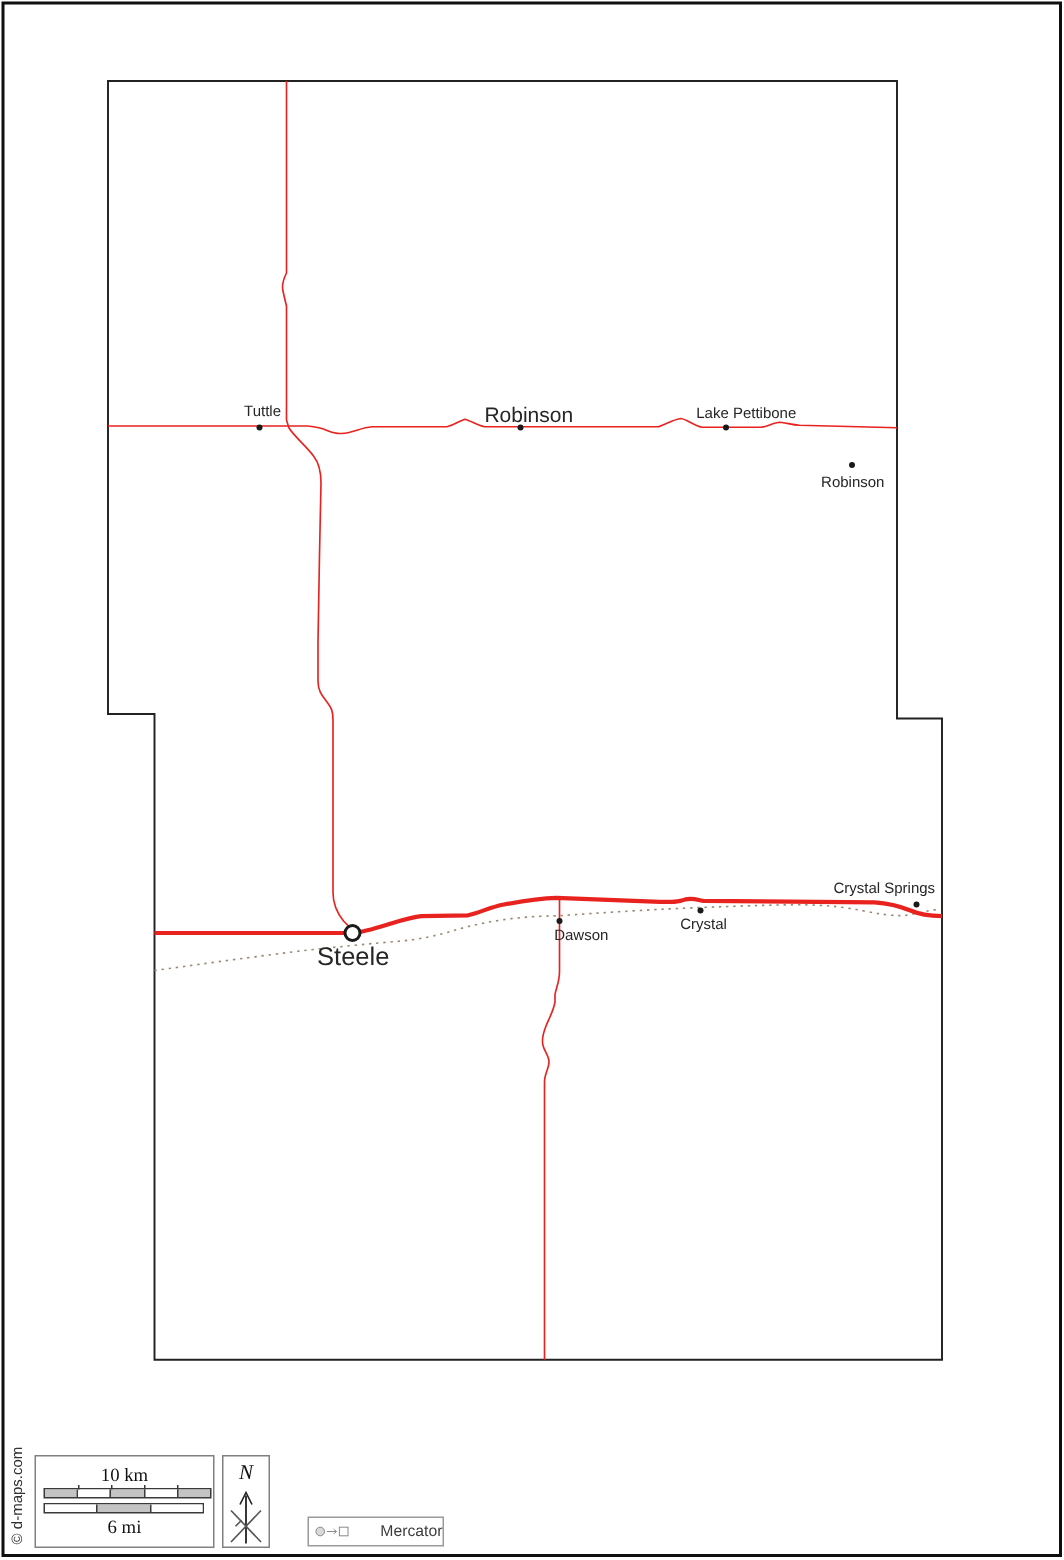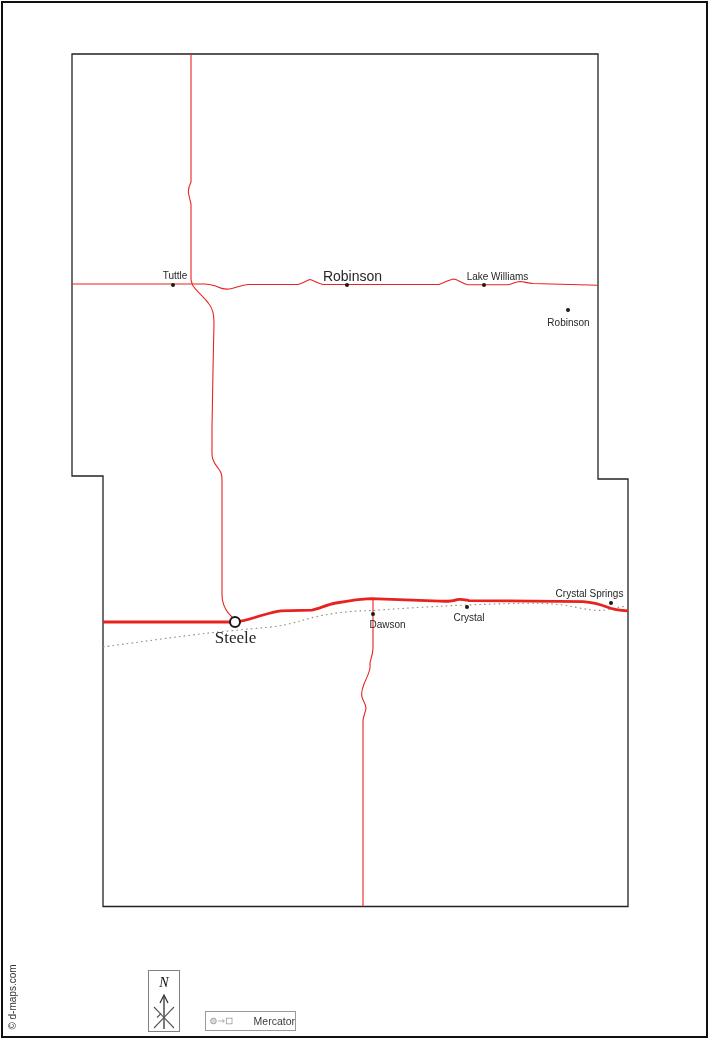--- a/index.html
+++ b/index.html
@@ -72,35 +72,55 @@
              L440,601.2 C447,601.4 452,601.6 457,599.6 C461,598.6 464,599.6 469,600.6
              L583,601.6 C592,602.2 600,604.2 607,607 C613,609.6 620,610.6 628,610.8" fill="none" stroke="#e8231f" stroke-width="2.8"></path>
   </svg>
 
   <div id="towns">
       <div class="town-dot" style="left: 173px; top: 284.5px;"></div>
       <div class="town-label" style="left: 175px; top: 275px; font-size: 10px;">Tuttle</div>
       <div class="town-dot" style="left: 347px; top: 285px;"></div>
       <div class="town-label" style="left: 352.5px; top: 276px; font-size: 14px;">Robinson</div>
       <div class="town-dot" style="left: 484px; top: 285px;"></div>
-      <div class="town-label" style="left: 497.5px; top: 276px; font-size: 10px;">Lake Williams</div>
+      <div class="town-label" style="left: 497.5px; top: 276px; font-size: 10px;">Lake Pettibone</div>
       <div class="town-dot" style="left: 568px; top: 310px;"></div>
       <div class="town-label" style="left: 568.5px; top: 322px; font-size: 10px;">Robinson</div>
       <div class="seat-marker" style="left: 235px; top: 622px;"></div>
-      <div class="town-label" style="left: 235.5px; top: 637.5px; font-size: 17px; font-family: Liberation Serif, serif;">Steele</div>
+      <div class="town-label" style="left: 235.5px; top: 637.5px; font-size: 17px;">Steele</div>
       <div class="town-dot" style="left: 373px; top: 614px;"></div>
       <div class="town-label" style="left: 371.5px; top: 624px; font-size: 10px; margin-left: 16px;">Dawson</div>
       <div class="town-dot" style="left: 467px; top: 607px;"></div>
       <div class="town-label" style="left: 469px; top: 617px; font-size: 10px;">Crystal</div>
       <div class="town-dot" style="left: 611px; top: 603px;"></div>
       <div class="town-label" style="left: 589.5px; top: 593px; font-size: 10px;">Crystal Springs</div>
     </div>
 
   <div class="credit">© d-maps.com</div>
 
+  <div class="scalebox">
+    <div class="scale-text km-text">10 km</div>
+    <div class="bar bar-km" id="bar-km">
+        <div class="seg" style="width: 20%; background: rgb(196, 196, 196);"></div>
+        <div class="seg" style="width: 20%; background: rgb(255, 255, 255); border-left: 1px solid rgb(58, 58, 58);"></div>
+        <div class="tick" style="left: 20%;"></div>
+        <div class="seg" style="width: 20%; background: rgb(196, 196, 196); border-left: 1px solid rgb(58, 58, 58);"></div>
+        <div class="tick" style="left: 40%;"></div>
+        <div class="seg" style="width: 20%; background: rgb(255, 255, 255); border-left: 1px solid rgb(58, 58, 58);"></div>
+        <div class="tick" style="left: 60%;"></div>
+        <div class="seg" style="width: 20%; background: rgb(196, 196, 196); border-left: 1px solid rgb(58, 58, 58);"></div>
+        <div class="tick" style="left: 80%;"></div>
+      </div>
+    <div class="bar bar-mi" id="bar-mi">
+        <div class="seg" style="width: 33.3333%; background: rgb(255, 255, 255);"></div>
+        <div class="seg" style="width: 33.3333%; background: rgb(196, 196, 196); border-left: 1px solid rgb(58, 58, 58);"></div>
+        <div class="seg" style="width: 33.3333%; background: rgb(255, 255, 255); border-left: 1px solid rgb(58, 58, 58);"></div>
+      </div>
+    <div class="scale-text mi-text">6 mi</div>
+  </div>
 
   <div class="northbox">
     <div class="north-n">N</div>
     <svg class="compass" width="26" height="38" viewBox="0 0 26 38">
       <line x1="13" y1="37" x2="13" y2="5" stroke="#222" stroke-width="1.2"></line>
       <polyline points="9,11 13,3 17,11" fill="none" stroke="#222" stroke-width="1.1"></polyline>
       <line x1="3" y1="15" x2="23" y2="36" stroke="#555" stroke-width="1.1"></line>
       <line x1="23" y1="15" x2="3" y2="36" stroke="#555" stroke-width="1.1"></line>
       <line x1="6" y1="25.5" x2="10" y2="21.5" stroke="#555" stroke-width="1.1"></line>
     </svg>

